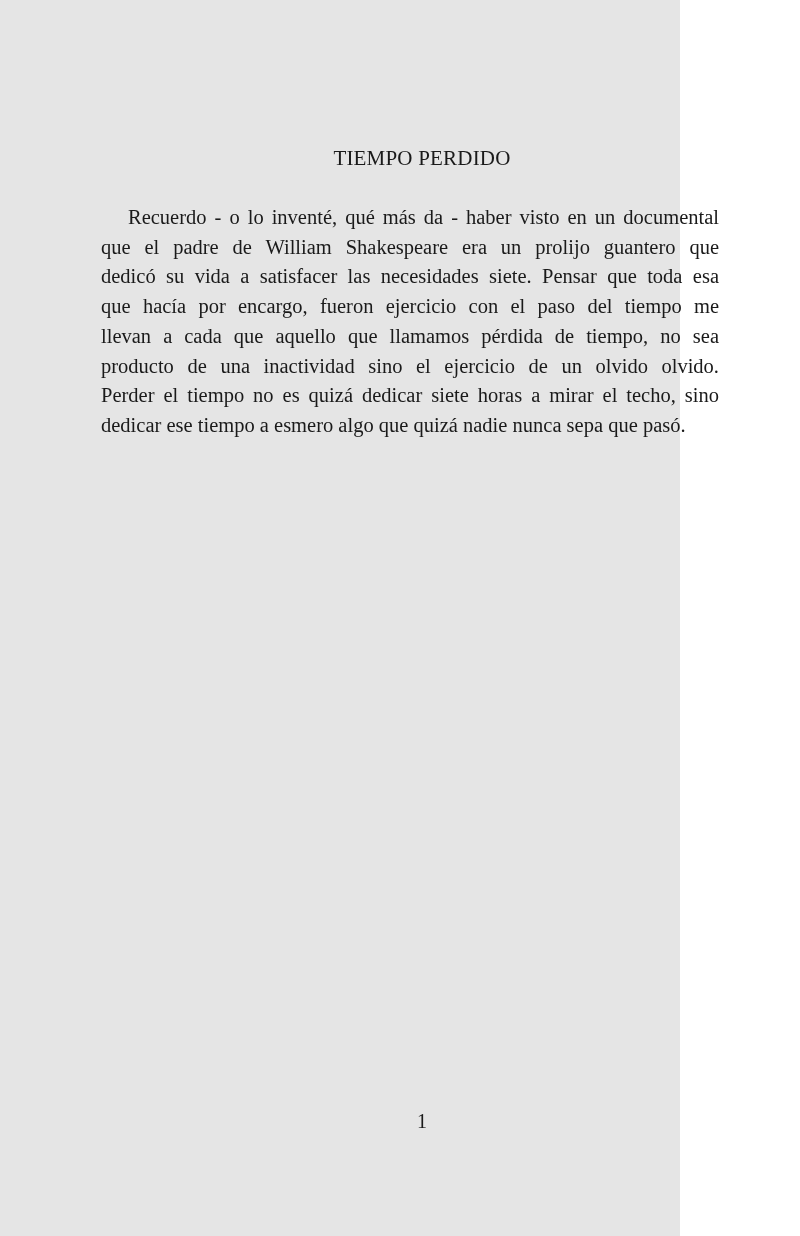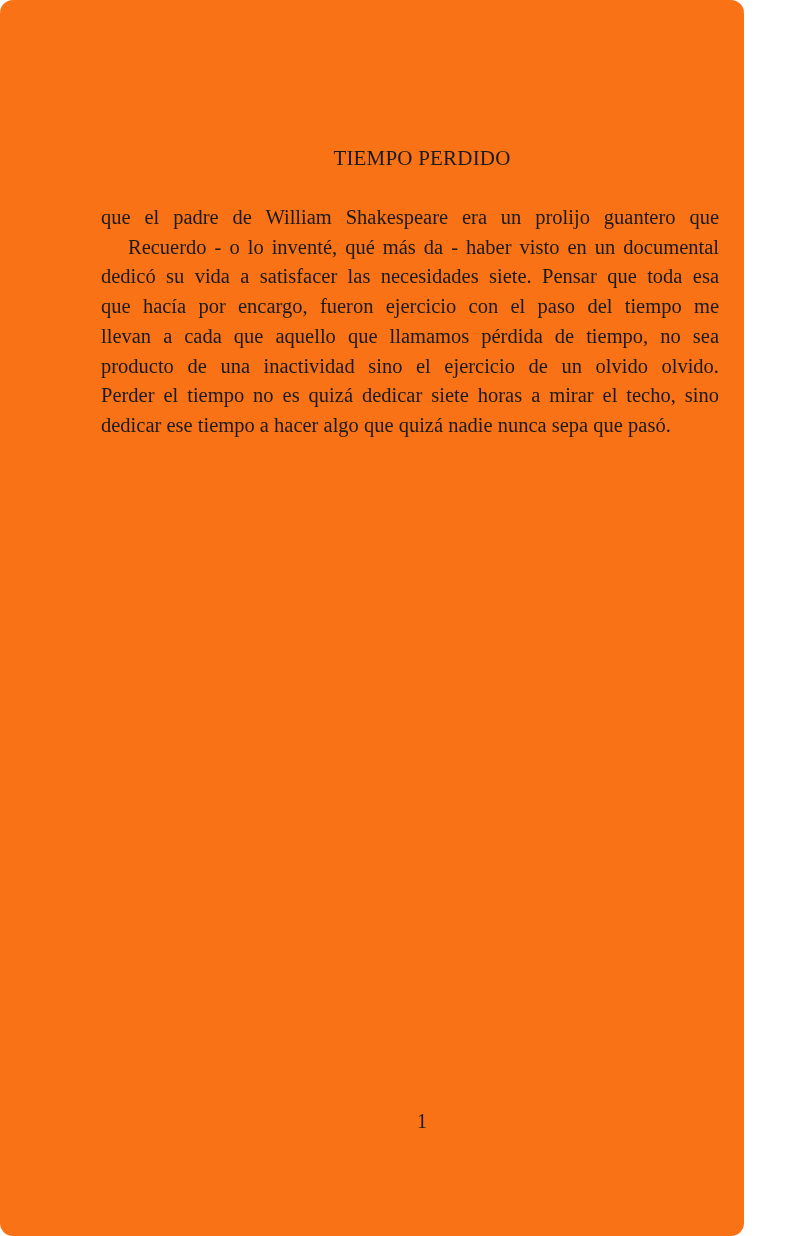--- a/index.html
+++ b/index.html
@@ -11,24 +11,23 @@
       width: 800px;
       height: 1236px;
       position: relative;
       overflow: hidden;
       font-family: "Liberation Serif", "DejaVu Serif", serif;
       color: #1a1a1a;
     }
     .page {
       position: absolute;
       left: 0; top: 0;
-      width: 744px;
+      width: 680px;
       height: 1236px;
-      background: #f97316;
-      border-radius: 13px;
+      background: #e5e5e5;
     }
     .title {
       position: absolute;
       top: 145px;
       left: 0;
       width: 800px;
       text-align: center;
       font-size: 21px;
       letter-spacing: 0.2px;
       line-height: 26px;
@@ -71,24 +70,24 @@
       line-height: 26px;
     }
   </style>
 </head>
 <body>
 
 <div class="page">
   <div class="title">TIEMPO PERDIDO</div>
 
   <div class="body-text lines">
+    <span class="line first">Recuerdo - o lo inventé, qué más da - haber visto en un documental</span>
     <span class="line">que el padre de William Shakespeare era un prolijo guantero que</span>
-    <span class="line first">Recuerdo - o lo inventé, qué más da - haber visto en un documental</span>
     <span class="line">dedicó su vida a satisfacer las necesidades siete. Pensar que toda esa</span>
     <span class="line">que hacía por encargo, fueron ejercicio con el paso del tiempo me</span>
     <span class="line">llevan a cada que aquello que llamamos pérdida de tiempo, no sea</span>
     <span class="line">producto de una inactividad sino el ejercicio de un olvido olvido.</span>
     <span class="line">Perder el tiempo no es quizá dedicar siete horas a mirar el techo, sino</span>
-    <span class="line last">dedicar ese tiempo a hacer algo que quizá nadie nunca sepa que pasó.</span>
+    <span class="line last">dedicar ese tiempo a esmero algo que quizá nadie nunca sepa que pasó.</span>
   </div>
 
   <div class="page-number">1</div>
 </div>
 
 </body></html>

